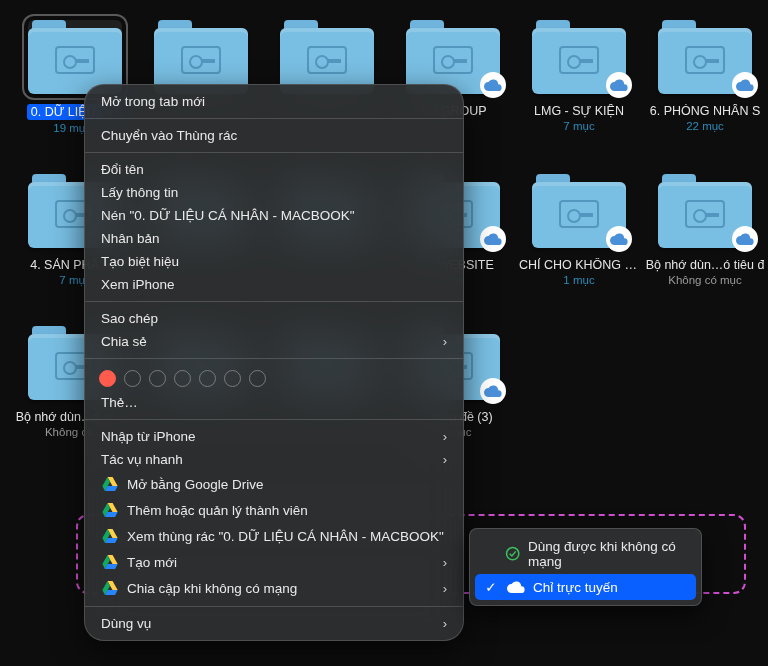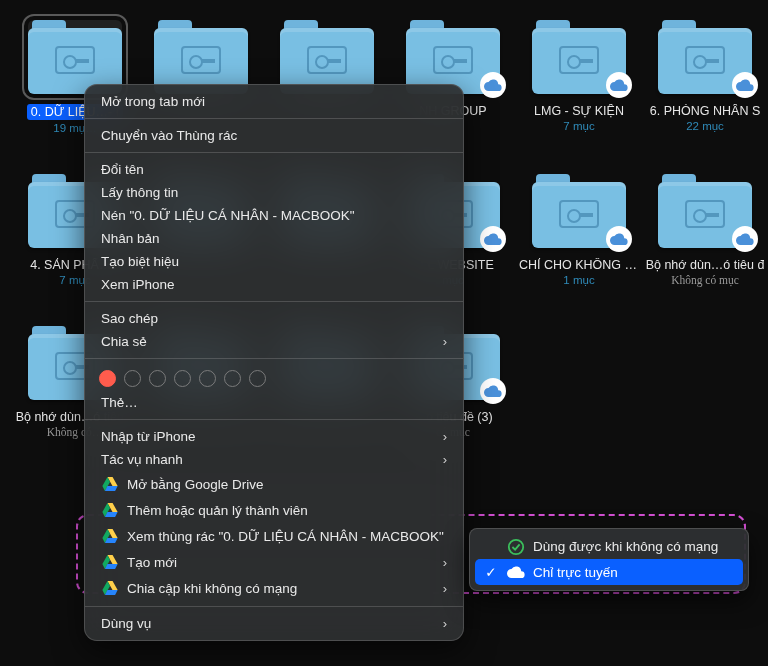--- a/index.html
+++ b/index.html
@@ -102,31 +102,31 @@
     color: #fff;
     border-radius: 3px;
     padding: 1px 4px;
   }
   .fmeta {
     margin-top: 2px;
     text-align: center;
     font-size: 11.5px;
     color: #2f8ab8;
   }
-  .fmeta.none { color: #9a9a9a; font-family: Liberation Serif, serif; }
+  .fmeta.none { color: #9a9a9a; }
 
   
   .menu {
     position: absolute;
     left: 84px; top: 84px;
     width: 380px;
     background: rgba(46,48,50,.93);
     backdrop-filter: blur(20px);
     border: 1px solid rgba(120,120,120,.45);
-    border-radius: 13px;
+    border-radius: 20px;
     box-shadow: 0 10px 30px rgba(0,0,0,.6);
     padding: 5px 0;
   }
   .mi {
     padding: 4px 16px;
     font-size: 13.5px;
     color: #eaeaea;
     display: flex;
     align-items: center;
     position: relative;
@@ -161,21 +161,21 @@
     height: 80px;
     border: 2.5px dashed #d24fd2;
     border-radius: 12px;
     pointer-events: none;
   }
 
   
   .submenu {
     position: absolute;
     left: 469px; top: 528px;
-    width: 280px;
+    width: 233px;
     background: rgba(46,48,50,.96);
     border: 1px solid rgba(120,120,120,.45);
     border-radius: 8px;
     box-shadow: 0 10px 24px rgba(0,0,0,.6);
     padding: 5px;
   }
   .smi {
     padding: 5px 10px 5px 8px;
     border-radius: 5px;
     font-size: 13.5px;

